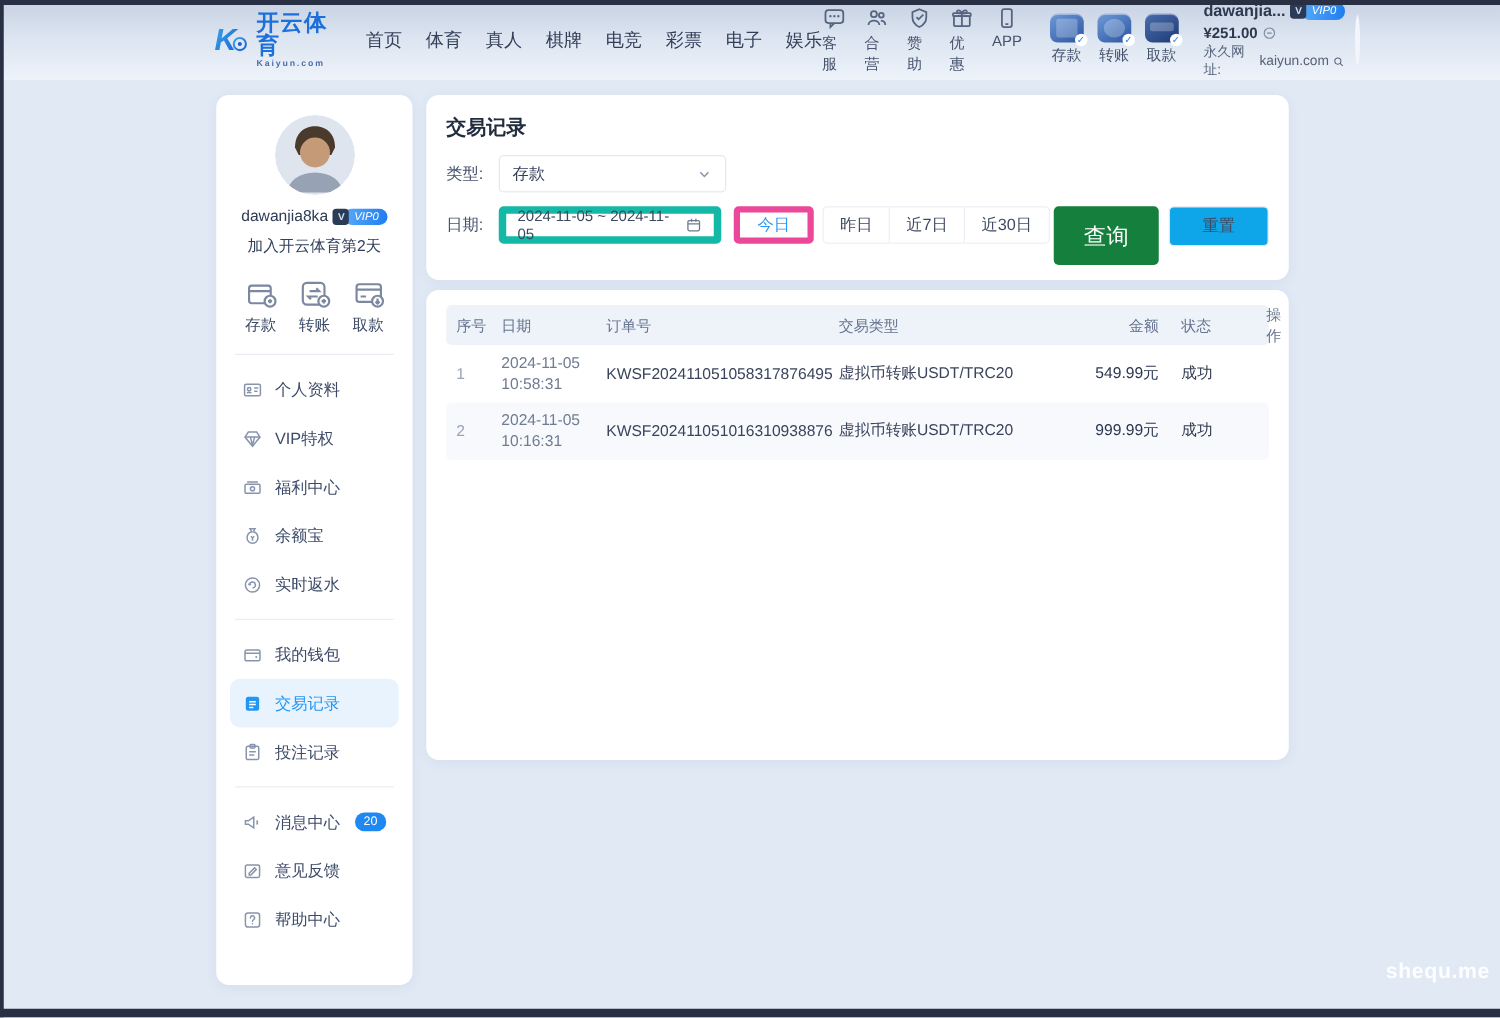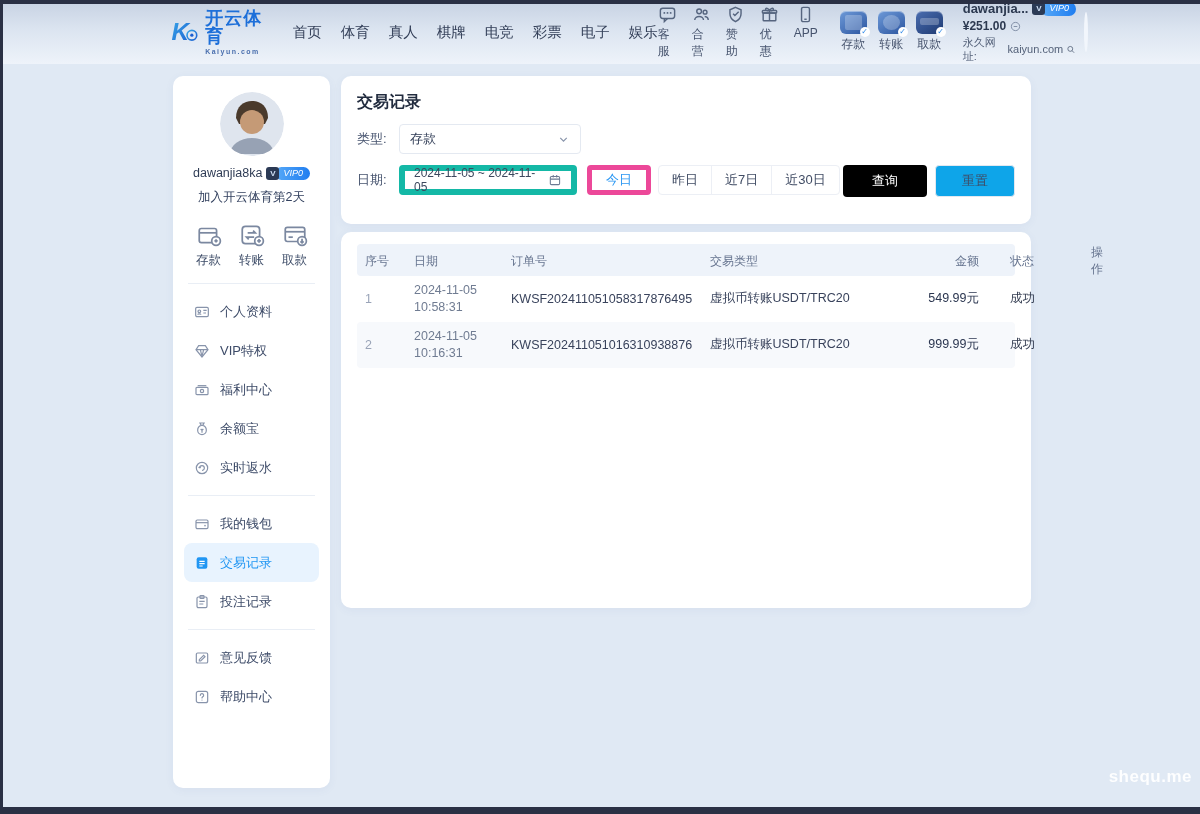--- a/index.html
+++ b/index.html
@@ -88,28 +88,28 @@
   .date-input { width:178px; height:30px; border:6px solid #14b8a6; border-radius:4px; background:#fff;
             display:flex; align-items:center; padding:0 9px; font-size:12px; color:#3c485e; cursor:pointer; }
   .date-input svg { margin-left:auto; width:14px; height:14px; stroke:#6c7a93; }
   .seg-active { margin-left:10px; height:30px; padding:0 14px; display:flex; align-items:center;
             border:5px solid #ec4899; color:#2a97f3; background:#fff; border-radius:4px; font-size:13px; cursor:pointer; }
   .seg-group { margin-left:7px; height:30px; display:flex; align-items:stretch; background:#fff;
             border:1px solid #eceff5; border-radius:4px; overflow:hidden; }
   .seg-group .seg { display:flex; align-items:center; padding:0 13px; font-size:13px; color:#404c64; cursor:pointer; }
   .seg-group .seg + .seg { border-left:1px solid #eceff5; }
   .fbtns { position:absolute; right:0; top:0; height:30px; display:flex; gap:8px; }
-  .btn-primary { width:84px; height:32px; background:#000000; border:none; border-radius:4px;
-            color:#fff; font-size:13px; cursor:pointer; font-family:inherit; }
+  .btn-primary { width:84px; height:47px; background:#15803d; border:none; border-radius:4px;
+            color:#fff; font-size:18px; cursor:pointer; font-family:inherit; }
   .btn-plain { width:80px; height:32px; background:#0ea5e9; border:1px solid #e2e8f0; border-radius:4px;
             color:#3f4c66; font-size:13px; cursor:pointer; font-family:inherit; }
 
   
   .table-card { left:341px; top:232px; width:690px; height:376px; padding:12px 16px; }
-  .tgrid { display:grid; grid-template-columns:40px 84px 186px 188px 76px 78px 1fr; align-items:center;gap:13px; }
+  .tgrid { display:grid; grid-template-columns:40px 84px 186px 188px 76px 78px 1fr; align-items:center; }
   .thead { background:#eef3fa; border-radius:4px; height:32px; font-size:12px; color:#66748f; }
   .thead > div { padding:0 4px; }
   .trow { min-height:43px; font-size:12.5px; color:#323c52; }
   .trow > div { padding:6px 4px; }
   .trow.alt { background:#f7f9fc; border-radius:4px; }
   .c-right { text-align:right; }
   .c-idx { color:#9aa4b8; padding-left:8px !important; }
   .h-idx { padding-left:8px !important; }
   .cell-date { display:flex; flex-direction:column; line-height:1.35; color:#707c92; }
   .cell-order { color:#39435c; }
@@ -370,20 +370,28 @@
           <rect x="9" y="2.5" width="6" height="4" rx="1"></rect>
           <path d="M8 11h8M8 15h6"></path>
         </svg>
       <span>投注记录</span>
     </div>
 
     <div class="side-divider" style="margin:8px auto"></div>
 
     <div class="mi">
       <svg viewBox="0 0 24 24" fill="none" stroke-width="1.8">
+          <path d="M3.5 10v4h3.5l6.5 4.5v-13L7 10z"></path>
+          <path d="M17 9.5a4 4 0 0 1 0 5"></path>
+        </svg>
+      <span>消息中心</span>
+      <span class="badge">20</span>
+    </div>
+    <div class="mi">
+      <svg viewBox="0 0 24 24" fill="none" stroke-width="1.8">
           <rect x="3.5" y="4.5" width="17" height="15" rx="2"></rect>
           <path d="M8 14.5l6.5-6.5 2 2L10 16.5H8z"></path>
         </svg>
       <span>意见反馈</span>
     </div>
     <div class="mi">
       <svg viewBox="0 0 24 24" fill="none" stroke-width="1.8">
           <rect x="3.5" y="3.5" width="17" height="17" rx="3"></rect>
           <path d="M9.5 9.5a2.5 2.5 0 1 1 3.5 2.3c-.8.4-1 1-1 1.7M12 16.5h.01" stroke-linecap="round"></path>
         </svg>

